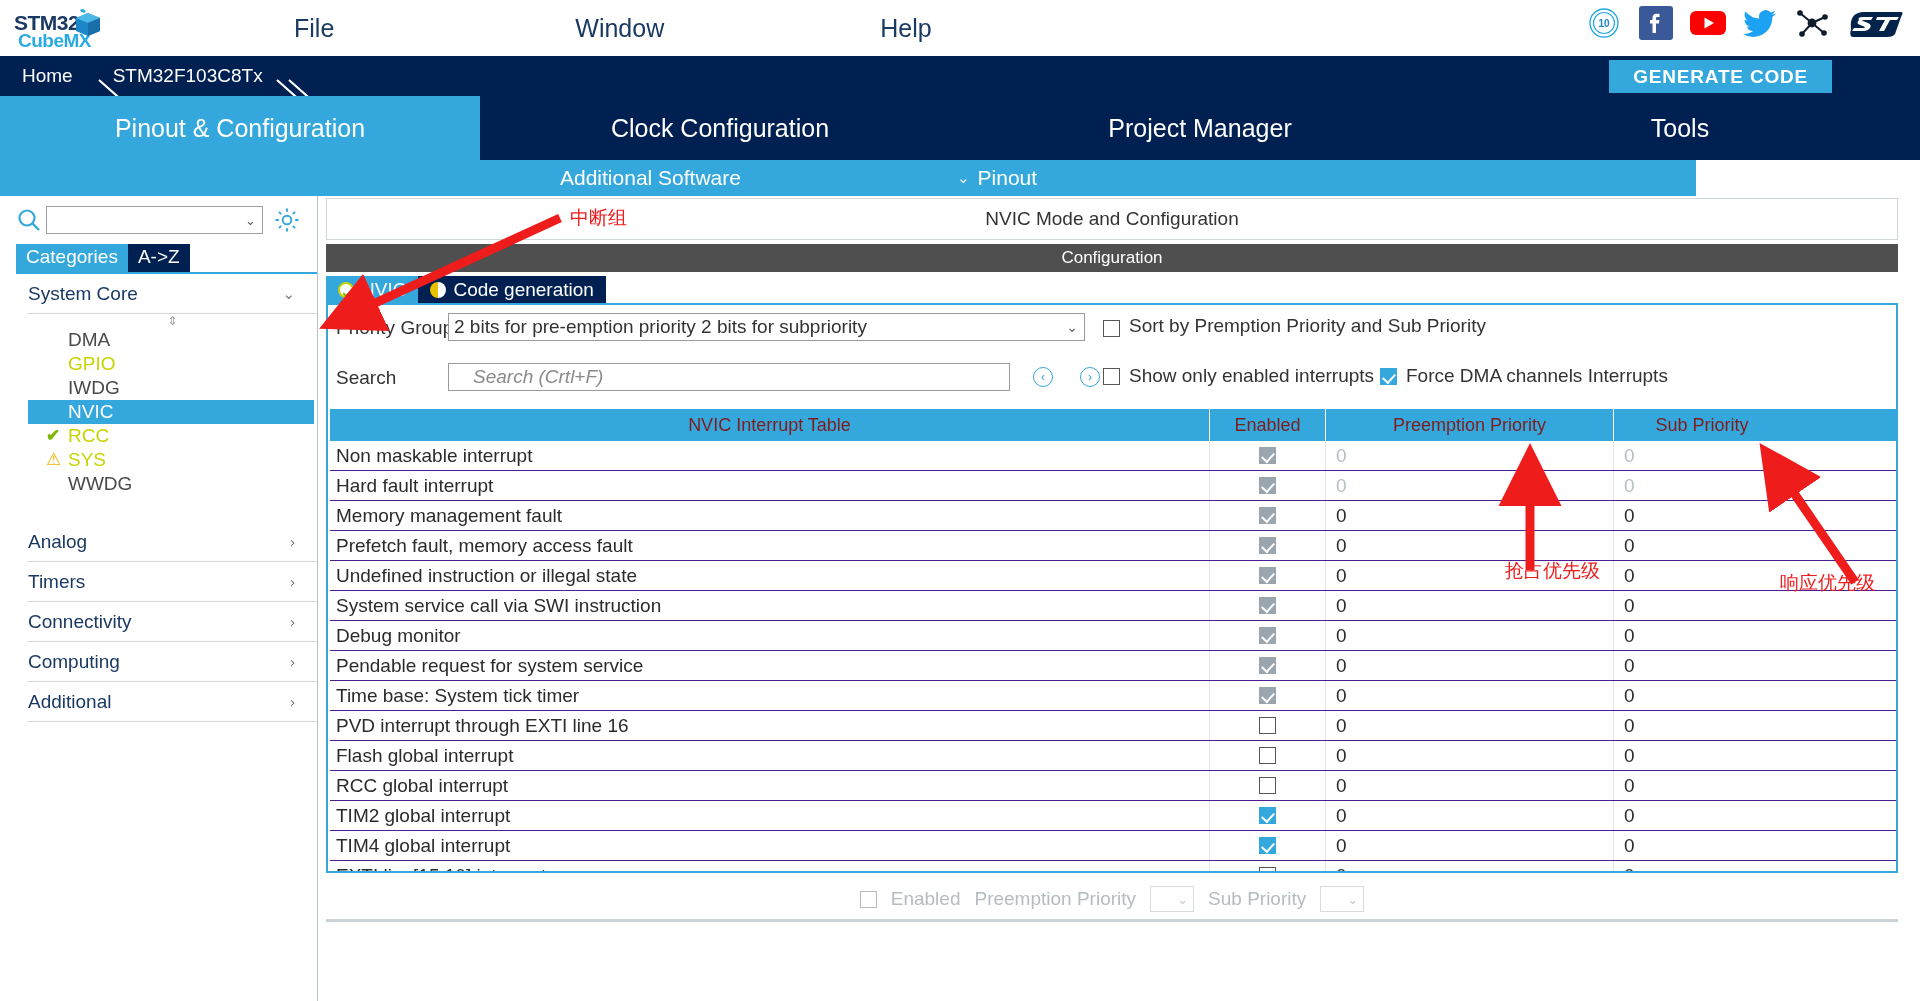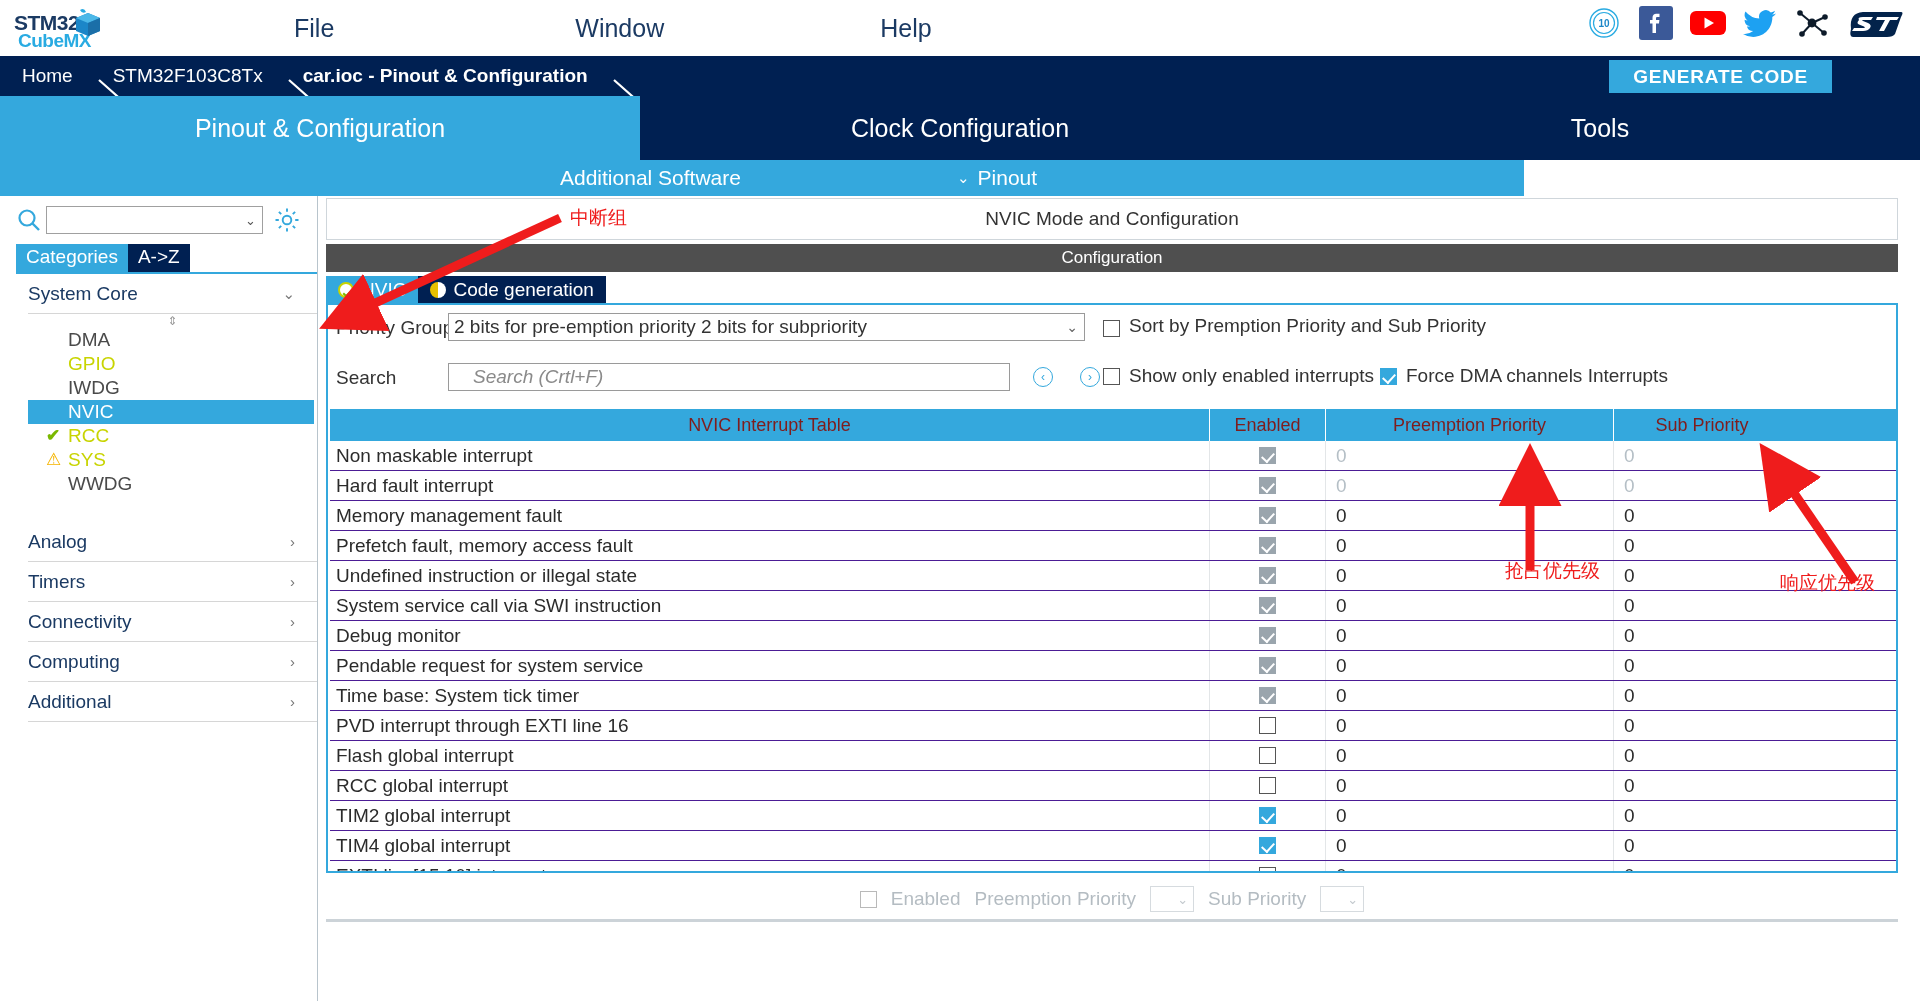--- a/index.html
+++ b/index.html
@@ -56,21 +56,21 @@
     background:#34a8dd; display:flex;
   }
   .tab {
     flex: 1 1 0; display:flex; align-items:center; justify-content:center;
     color:#fff; font-size:25px; cursor:pointer;
   }
   .tab.inactive { background:#002052; }
 
   
   .subbar {
-    position:absolute; left:0; top:160px; width:1524px; height:36px;
+    position:absolute; left:0; top:160px; width:1696px; height:36px;
     background:#34a8dd; color:#fff; font-size:21px;
     display:flex; align-items:center;
   }
   .subbar .as { position:absolute; left:560px; }
   .subbar .po { position:absolute; left:957px; display:flex; align-items:center; gap:8px;}
   .subbar .caret { font-size:15px; }
 
   
   .leftpanel {
     position:absolute; left:0; top:196px; width:318px; height:805px;
@@ -267,32 +267,32 @@
       <svg width="34" height="40">
           <path d="M4 4 L22 20 L4 36" fill="none" stroke="#fff" stroke-width="2.2"></path>
         </svg>
     </div>
     <div class="crumb">STM32F103C8Tx</div>
     <div class="chev">
       <svg width="34" height="40">
           <path d="M4 4 L22 20 L4 36" fill="none" stroke="#fff" stroke-width="2.2"></path>
         </svg>
     </div>
-    <div class="crumb bold">car.ioc - Pinout &amp; Configuration</div>
     <div class="chev">
       <svg width="34" height="40">
           <path d="M4 4 L22 20 L4 36" fill="none" stroke="#fff" stroke-width="2.2"></path>
         </svg>
     </div>
     <button class="gen-code">GENERATE CODE</button>
   </div>
 
   <div class="tabbar">
     <div class="tab">Pinout &amp; Configuration</div>
     <div class="tab inactive">Clock Configuration</div>
+    <div class="tab inactive">Project Manager</div>
     <div class="tab inactive">Tools</div>
   </div>
 
   <div class="subbar">
     <div class="as">Additional Software</div>
     <div class="po">
       <span class="caret">⌄</span>
       <span>Pinout</span>
     </div>
   </div>

